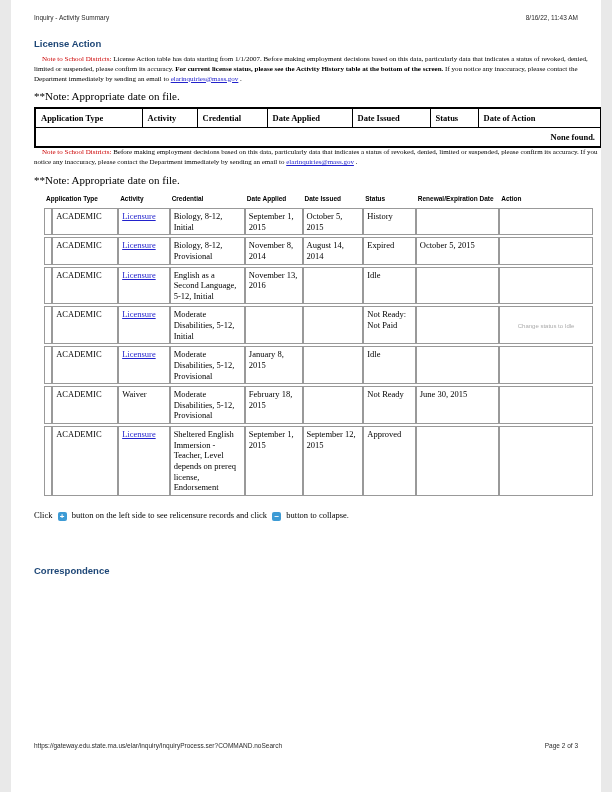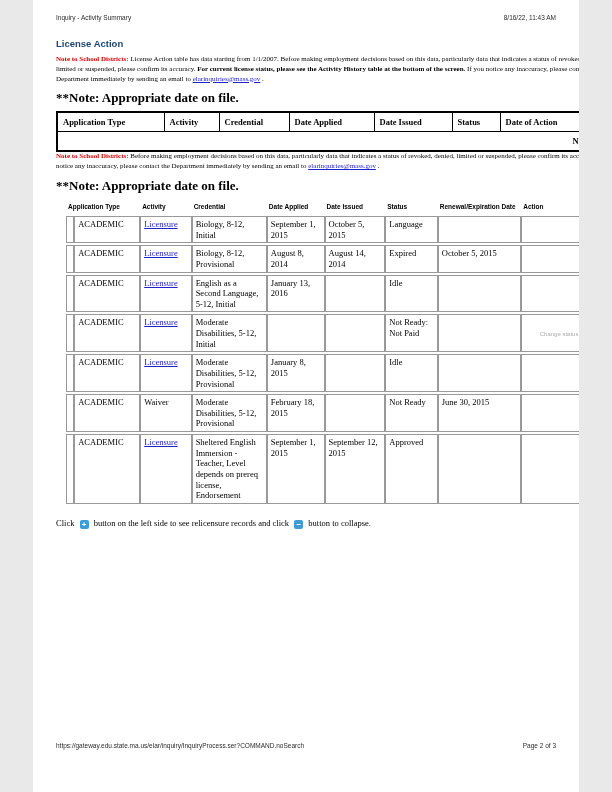--- a/index.html
+++ b/index.html
@@ -1,40 +1,40 @@
 <!DOCTYPE html>
 <html><head>
 <meta charset="utf-8">
 <style>
   html,body { margin:0; padding:0; background:#e9e9e9; }
   .page {
-    position:relative; width:546px; height:792px; margin:0 auto;
+    position:relative; width:590px; height:792px; margin:0 auto;
     background:#ffffff; overflow:hidden;
     font-family:"Liberation Serif", serif; color:#000;
   }
   .print-header, .print-footer {
     position:absolute; left:23px; right:23px;
     display:flex; justify-content:space-between;
     font-family:"Liberation Sans", sans-serif; font-size:6.5px; color:#2b2b2b;
   }
   .print-header { top:14px; }
   .print-footer { top:742px; }
 
   .content { position:absolute; top:38px; left:23px; width:566px; }
 
   .section-heading {
     font-family:"Liberation Sans", sans-serif; font-weight:bold;
     font-size:9.5px; color:#1d4676; margin:0 0 6px 0;
   }
   .para { font-size:7px; line-height:1.4; margin:0 0 6px 0; }
   .para-note { font-size:7px; line-height:1.4; margin:0 0 6px 0; }
-  .red-label { color:#cc0000; font-weight:bold; }
+  .red-label { color:#cc0000; font-weight:normal;margin-left:8px; }
   .bold { font-weight:bold; }
   a.link { color:#2222cc; text-decoration:underline; cursor:pointer; }
-  .file-note { font-size:13px; font-weight:bold; margin:0 0 5px 0; }
+  .file-note { font-size:11px; font-weight:normal; margin:0 0 5px 0; }
 
   
   .la-table {
     width:100%; border-collapse:collapse; table-layout:fixed;
     border:2px solid #000; margin:2px 0 0 0;
   }
   .la-table th, .la-table td { border:1px solid #000; padding:4px 5px; }
   .la-table th { font-size:8.5px; font-weight:bold; text-align:left; }
   .la-table td.none-found { font-size:8.5px; font-weight:bold; text-align:right; }
 
@@ -161,41 +161,41 @@
         </tr>
       </thead>
       <tbody id="ah-body">
           <tr>
             <td class="exp"></td>
             <td>ACADEMIC</td>
             <td><a class="tbl-link">Licensure</a></td>
             <td>Biology, 8-12, Initial</td>
             <td>September 1, 2015</td>
             <td>October 5, 2015</td>
-            <td>Language</td>
+            <td>History</td>
             <td></td>
             <td class="action-cell"></td>
           </tr>
           <tr>
             <td class="exp"></td>
             <td>ACADEMIC</td>
             <td><a class="tbl-link">Licensure</a></td>
             <td>Biology, 8-12, Provisional</td>
-            <td>August 8, 2014</td>
+            <td>November 8, 2014</td>
             <td>August 14, 2014</td>
             <td>Expired</td>
             <td>October 5, 2015</td>
             <td class="action-cell"></td>
           </tr>
           <tr>
             <td class="exp"></td>
             <td>ACADEMIC</td>
             <td><a class="tbl-link">Licensure</a></td>
             <td>English as a Second Language, 5-12, Initial</td>
-            <td>January 13, 2016</td>
+            <td>November 13, 2016</td>
             <td></td>
             <td>Idle</td>
             <td></td>
             <td class="action-cell"></td>
           </tr>
           <tr>
             <td class="exp"></td>
             <td>ACADEMIC</td>
             <td><a class="tbl-link">Licensure</a></td>
             <td>Moderate Disabilities, 5-12, Initial</td>
@@ -242,20 +242,21 @@
     </table>
 
     <p class="legend">
       <span>Click</span>
       <span class="sq-btn">+</span>
       <span>button on the left side to see relicensure records and click</span>
       <span class="sq-btn">−</span>
       <span>button to collapse.</span>
     </p>
 
+    <div class="section-heading correspondence-heading">Correspondence</div>
 
   </div>
 
   <div class="print-footer">
     <span>https://gateway.edu.state.ma.us/elar/inquiry/InquiryProcess.ser?COMMAND.noSearch</span>
     <span>Page 2 of 3</span>
   </div>
 
 </div>
 

